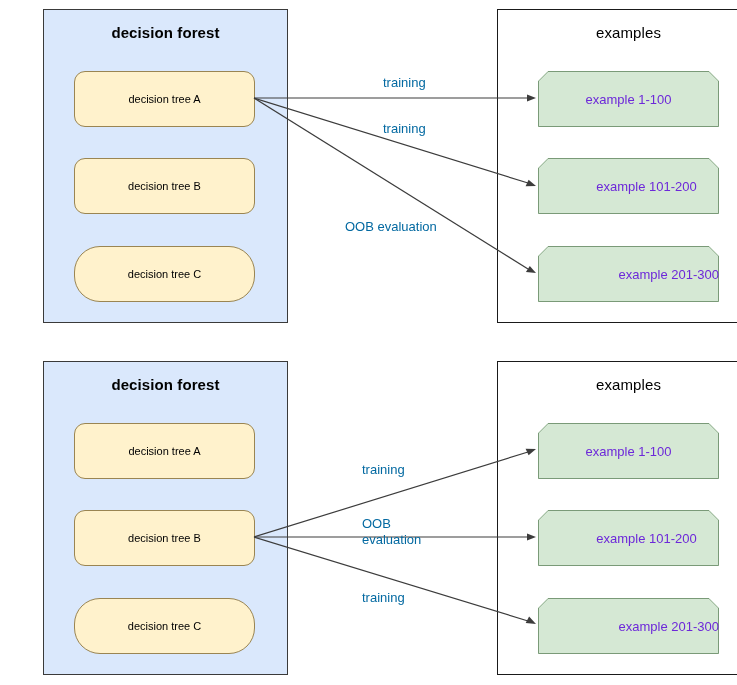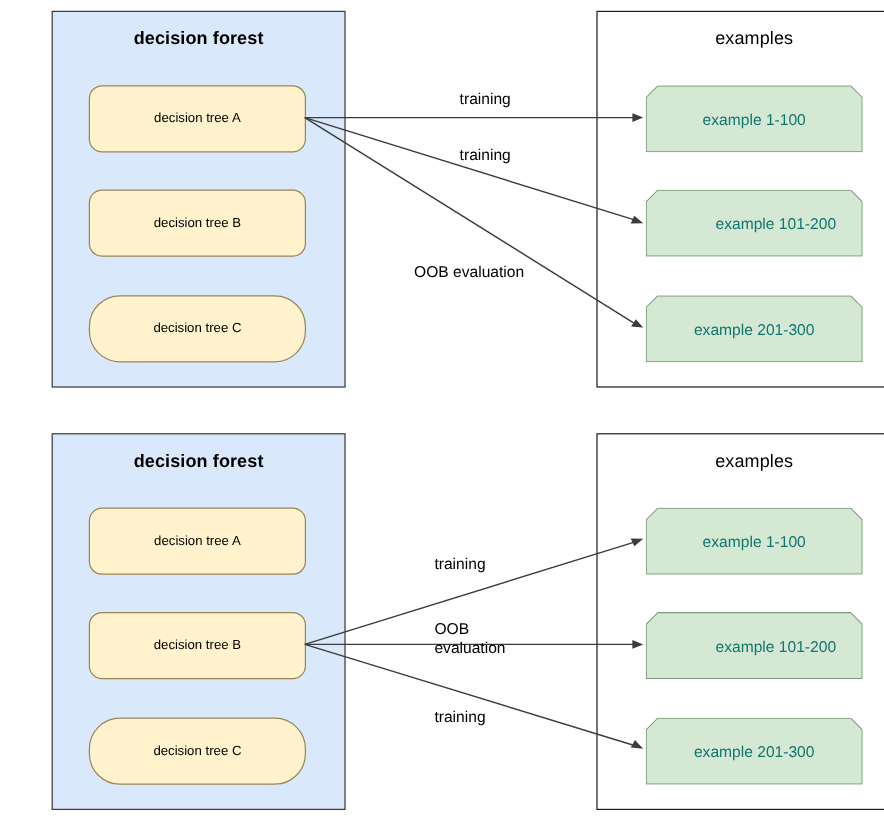--- a/index.html
+++ b/index.html
@@ -94,33 +94,33 @@
     position: absolute;
     left: 40px;
     width: 181px;
     height: 56px;
     background: #D5E8D4;
     box-sizing: border-box;
     display: flex;
     align-items: center;
     justify-content: center;
     font-size: 13px;
-    color: #0f766e;
+    color: #6d28d9;
     
     clip-path: polygon(0 10px, 10px 0, calc(100% - 10px) 0, 100% 10px, 100% 100%, 0 100%);
     border: 0;
   }
   .example-box .ex-outline {
     position: absolute;
     left: 0; top: 0; right: 0; bottom: 0;
     pointer-events: none;
   }
   .example-box.slot-0 { top: 61px; }
   .example-box.slot-1 { top: 148px; padding-left: 36px; }
-  .example-box.slot-2 { top: 236px; }
+  .example-box.slot-2 { top: 236px; justify-content: flex-end; }
   .example-label { position: relative; z-index: 2; }
 
   
   .arrow-layer {
     position: absolute;
     left: 0;
     top: 0;
     width: 737px;
     height: 333px;
     pointer-events: none;
@@ -129,21 +129,21 @@
     stroke: #3C3C3C;
     stroke-width: 1.2;
     fill: none;
   }
   .arrow-head { fill: #3C3C3C; }
 
   
   .edge-label {
     position: absolute;
     font-size: 13px;
-    color: #000000;
+    color: #0369a1;
     background: transparent;
     white-space: pre-line;
     line-height: 1.25;
   }
 </style>
 </head>
 <body>
 
 <div class="page">
 

